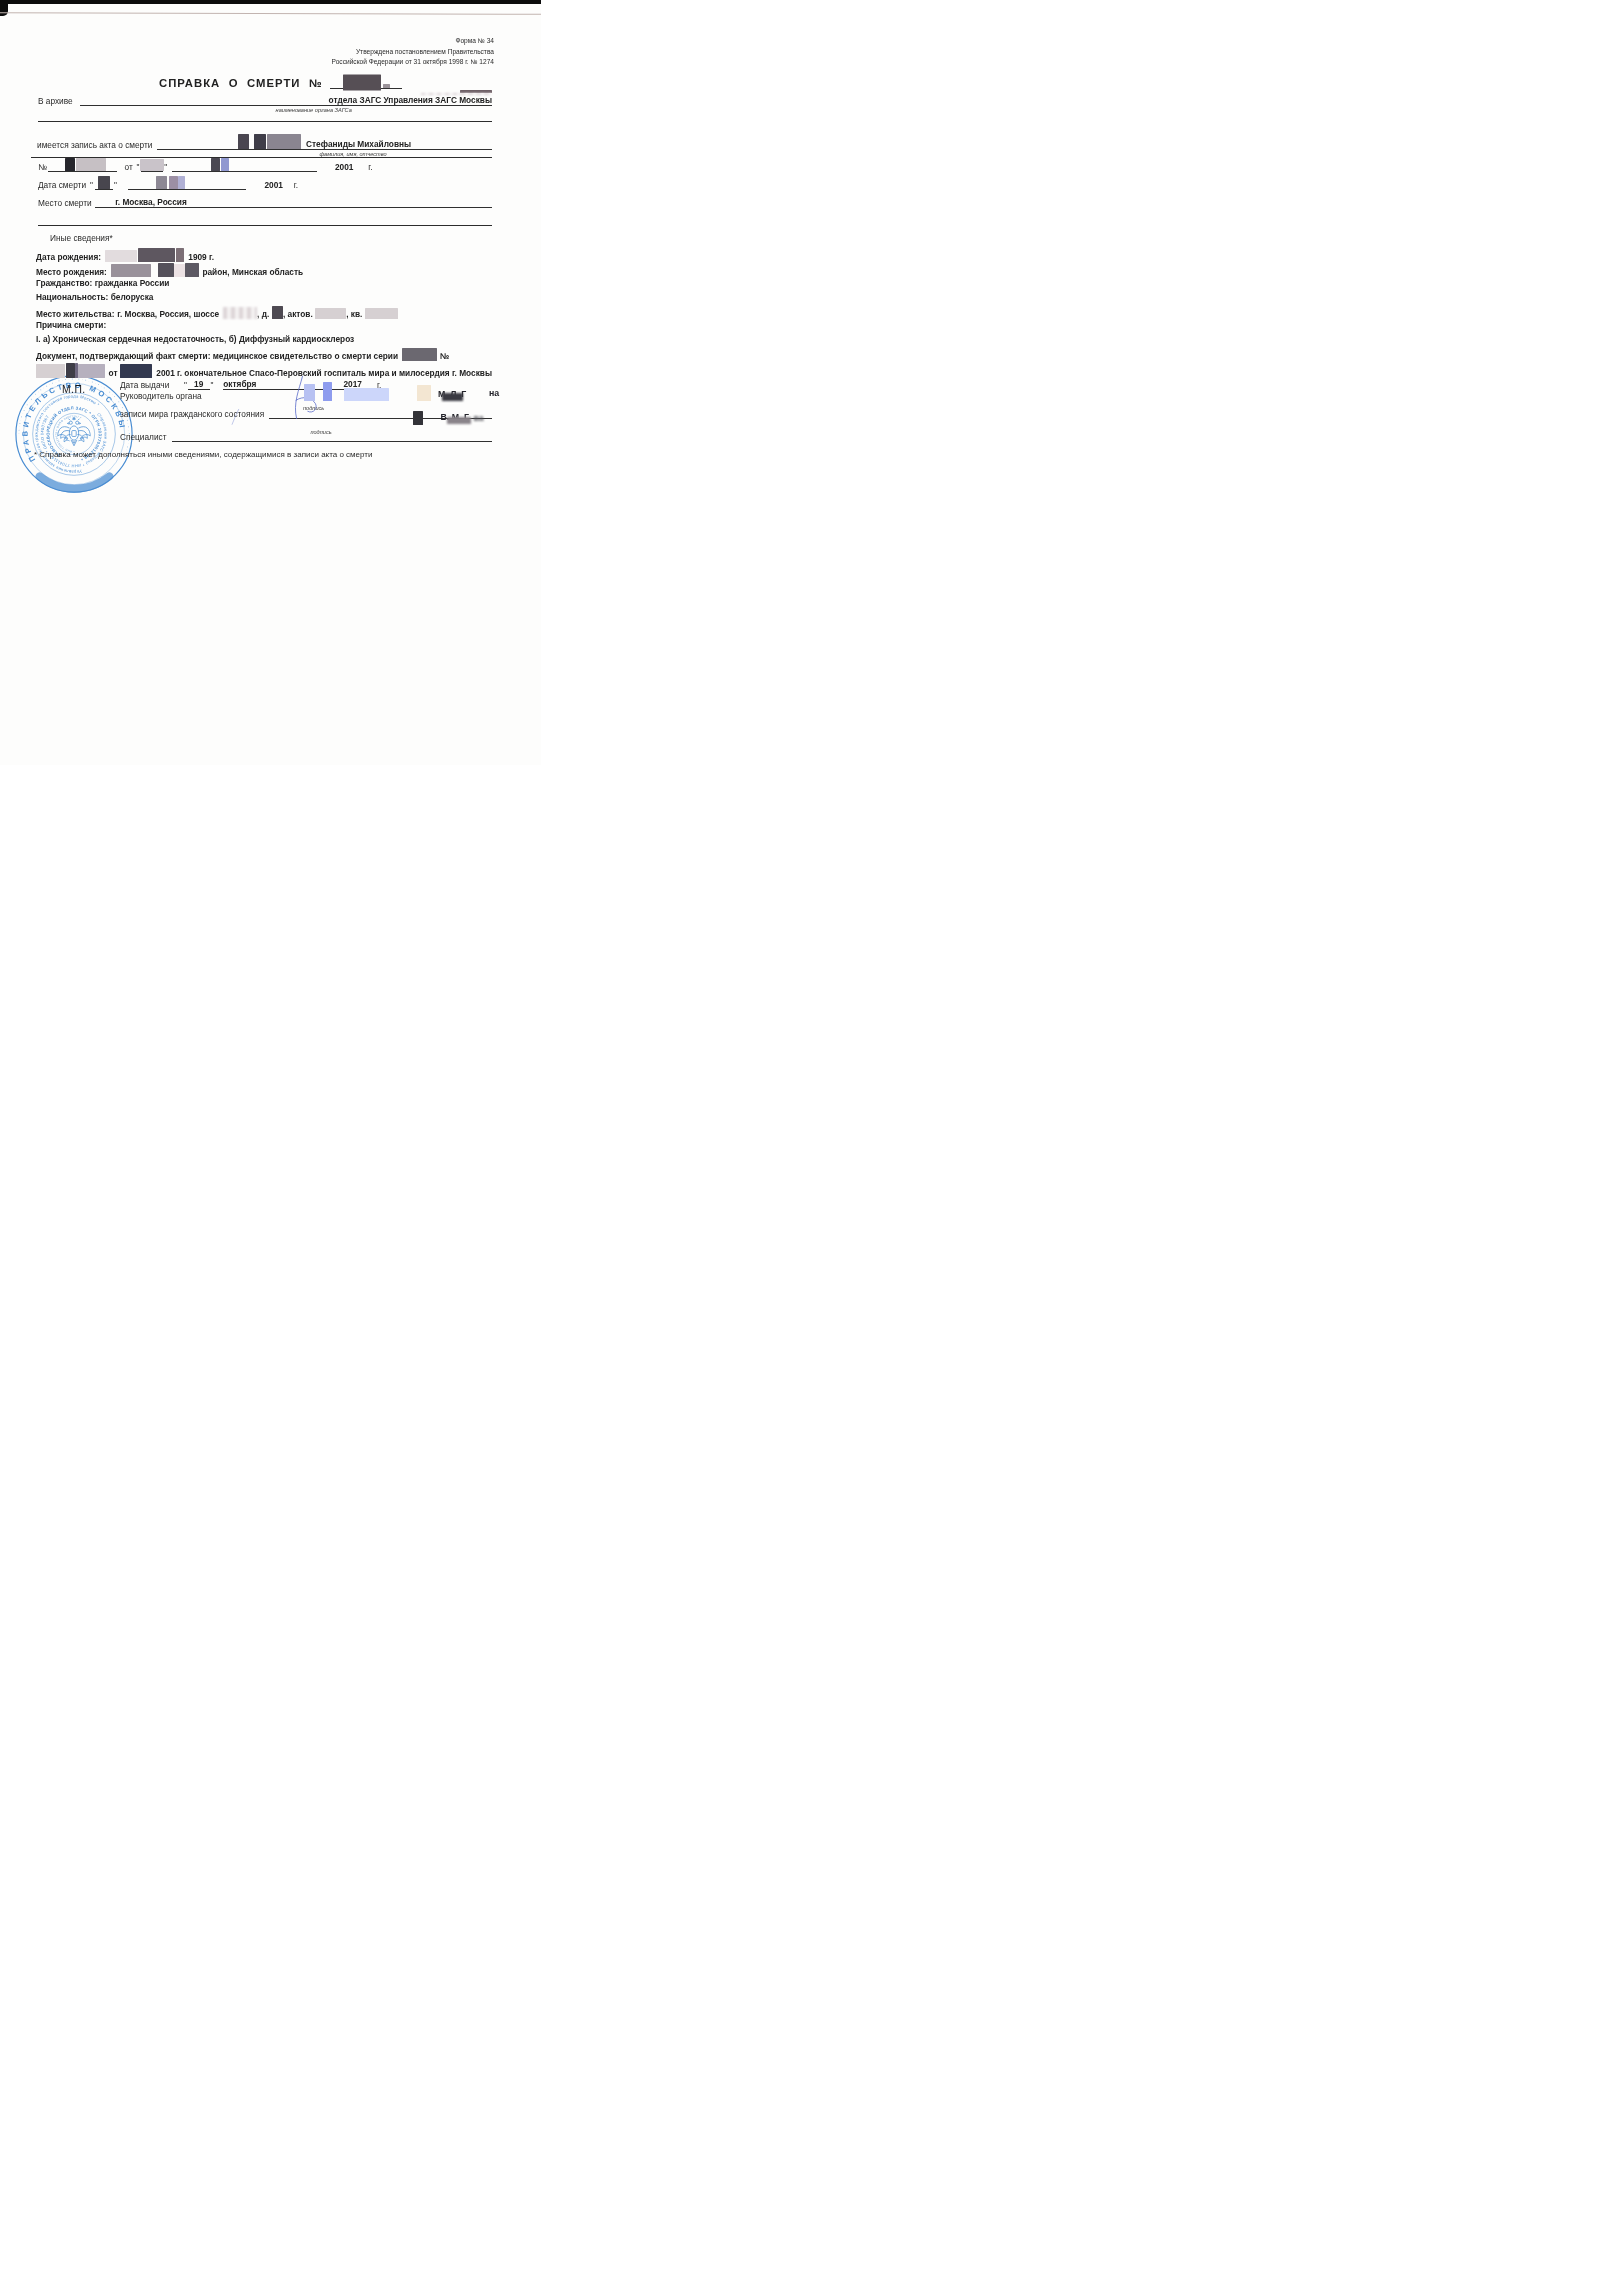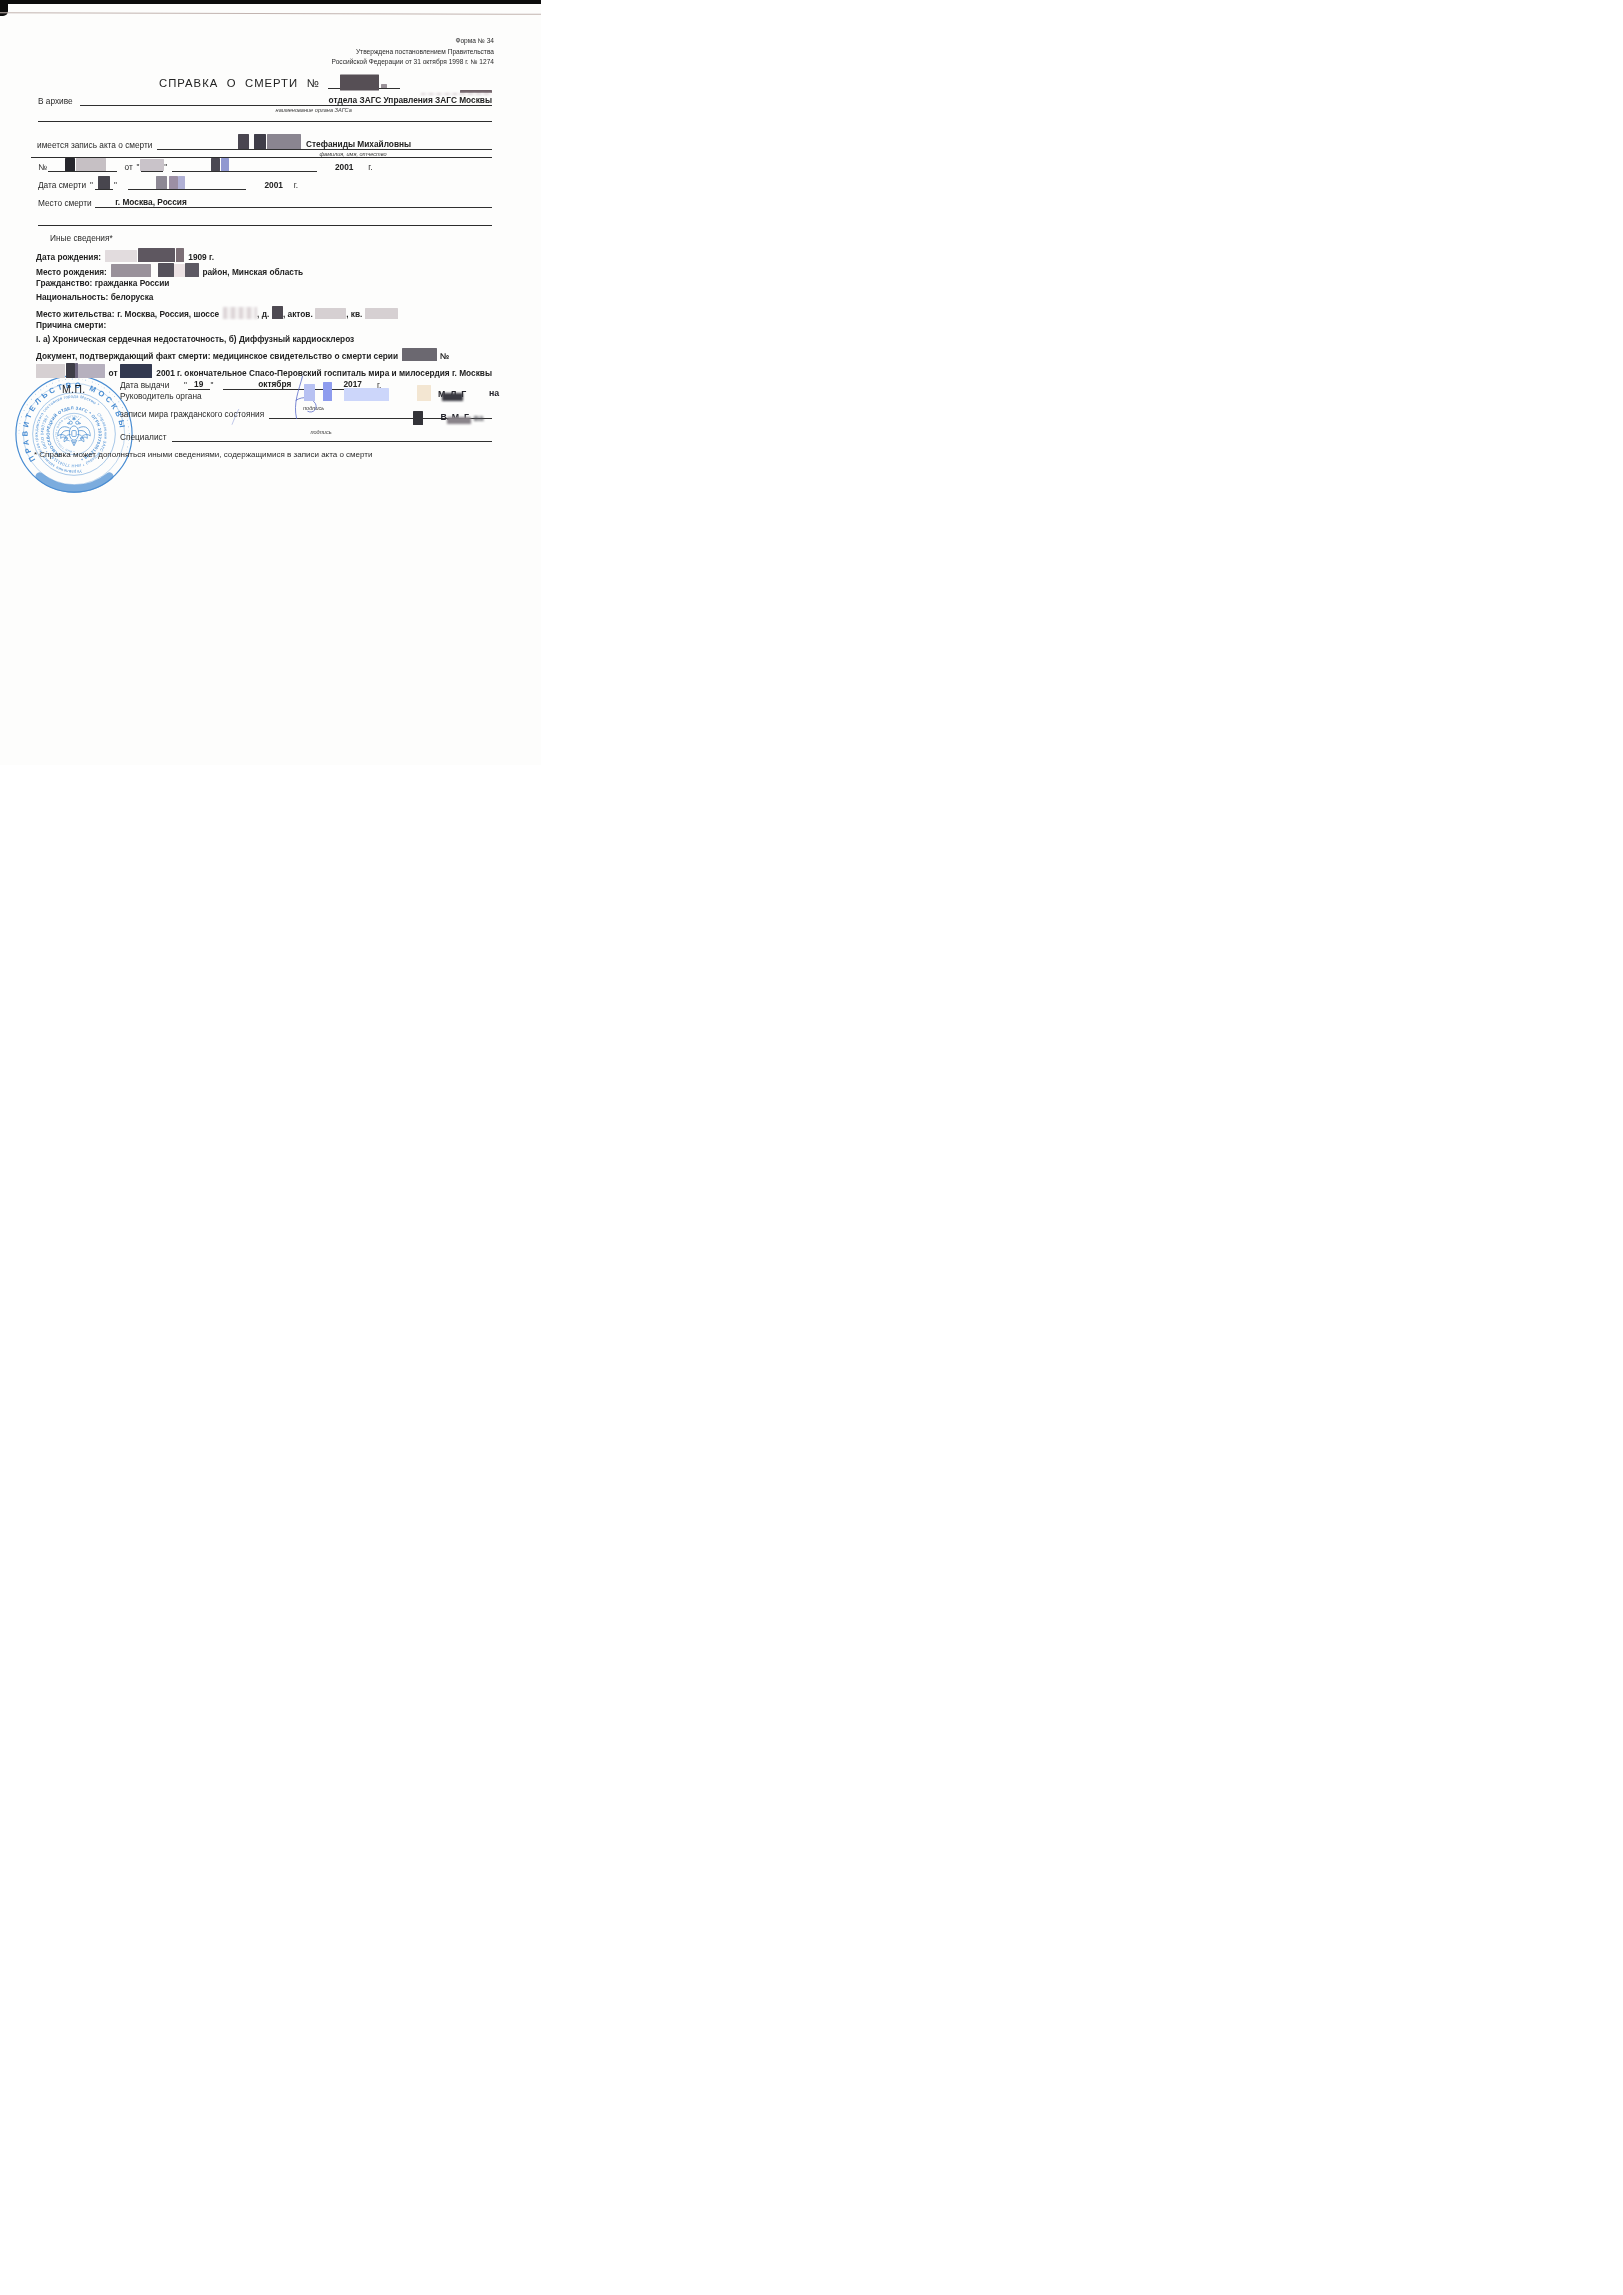--- a/index.html
+++ b/index.html
@@ -15,21 +15,21 @@
   .row{position:absolute;left:38px;right:49px;display:flex;align-items:flex-end;
        font-size:8.3px;white-space:nowrap;z-index:2;color:#2a2a2a;}
   .b{font-weight:bold;color:#222;}
   .fld{border-bottom:1px solid #303030;height:12.8px;display:inline-flex;align-items:flex-end;position:relative;}
   .grow{flex:1 1 auto;}
   .red{display:inline-block;border-radius:0.5px;}
   .blur1{filter:blur(0.5px);padding-left:24px;}  .blur2{filter:blur(1px);}
   .cap{position:absolute;font-style:italic;font-size:5.6px;color:#3c3c3c;white-space:nowrap;}
   .hrline{position:absolute;border-top:1px solid #2c2c2c;z-index:2;}
   .title-row{position:absolute;top:72px;left:159px;display:flex;align-items:flex-end;z-index:2;}
-  .title{font-size:11.3px;font-weight:normal;letter-spacing:1px;word-spacing:4.4px;color:#222;}
+  .title{font-size:11.3px;font-weight:bold;letter-spacing:1px;word-spacing:4.4px;color:#222;}
   .mp{position:absolute;left:62px;top:384px;font-size:10.3px;letter-spacing:0.5px;color:#17171a;z-index:4;}
   .footnote{position:absolute;left:34px;top:450px;font-size:8px;color:#2a2a2a;z-index:3;white-space:nowrap;}
   .stamp{position:absolute;left:12.3px;top:372px;width:124px;height:124px;z-index:1;opacity:.93;}
   .sigfield{border-bottom:1px solid #303030;height:15.7px;flex:1 1 auto;position:relative;}
   .abs{position:absolute;}
   .namefrag{font-weight:bold;font-size:8.8px;color:#23232a;}
   .ghosttext{background:repeating-linear-gradient(90deg,#ddd6d8 0 4.4px,#f4f1f1 4.4px 7.9px);}
 </style>
 </head>
 <body>
@@ -189,21 +189,21 @@
     <span class="b" style="margin-left:3.9px;">2001 г. окончательное Спасо-Перовский госпиталь мира и милосердия г. Москвы</span>
   </div>
 
   <div class="row" style="top:377px;left:120px;height:12.8px;">
     <span>Дата выдачи</span>
     <span style="margin-left:14.7px;">"</span>
     <span class="fld" style="width:21.6px;justify-content:center;margin-left:1px;">
       <span class="b">19</span>
     </span>
     <span style="margin-left:1px;">"</span>
-    <span class="fld" style="width:103px;justify-content:center;margin-left:9.8px;">
+    <span class="fld" style="width:103px;justify-content:flex-start;margin-left:9.8px;">
       <span class="b">октября</span>
     </span>
     <span class="fld" style="width:41px;justify-content:center;margin-left:5.9px;">
       <span class="b">2017</span>
     </span>
     <span style="margin-left:3.9px;">г.</span>
   </div>
 
   <div class="row" style="top:391px;left:120px;">
     <span>Руководитель органа</span>

